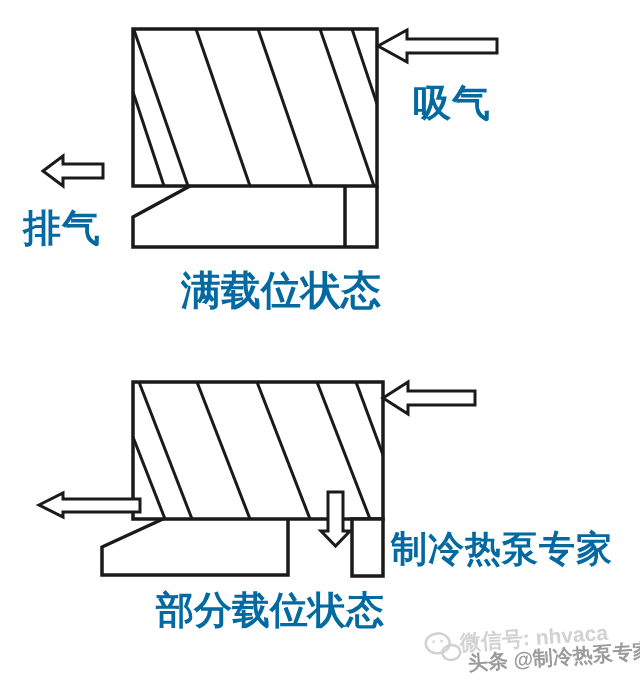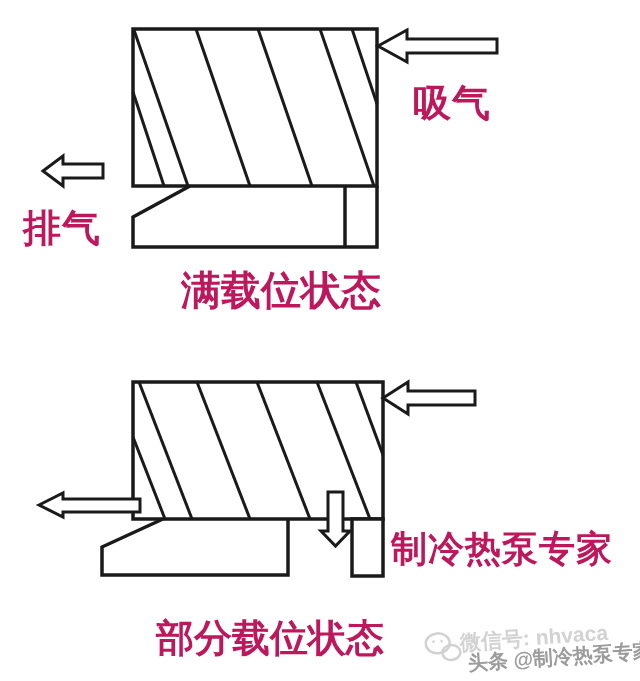--- a/index.html
+++ b/index.html
@@ -11,31 +11,31 @@
     overflow: hidden;
     font-family: "Liberation Sans", "DejaVu Sans", sans-serif;
   }
   .art {
     position: absolute;
     left: 0; top: 0;
     width: 640px; height: 681px;
   }
   .lbl {
     position: absolute;
-    color: #be185d;
+    color: #0369a1;
     font-weight: 700;
     line-height: 1;
     white-space: nowrap;
     letter-spacing: 1px;
   }
   .lbl-suction   { left: 413px; top: 84px;  font-size: 38px; }
   .lbl-discharge { left: 23px;  top: 209px; font-size: 38px; }
   .lbl-caption-top { left: 181px; top: 270px; font-size: 40px; letter-spacing: 0px; }
   .lbl-port      { left: 391px; top: 531px; font-size: 36px; letter-spacing: 1px; }
-  .lbl-caption-bottom { left: 156px; top: 619px; font-size: 38px; letter-spacing: 0px; }
+  .lbl-caption-bottom { left: 156px; top: 591px; font-size: 38px; letter-spacing: 0px; }
   .wm { position: absolute; transform: rotate(-4deg); transform-origin: left center; }
   .wm-light {
     left: 460px; top: 629px;
     font-size: 21px; font-weight: 700;
     color: #d2d2d2; letter-spacing: 0px;
     white-space: nowrap;
   }
   .wm-dark {
     left: 468px; top: 650px;
     font-size: 20px; font-weight: 700;

